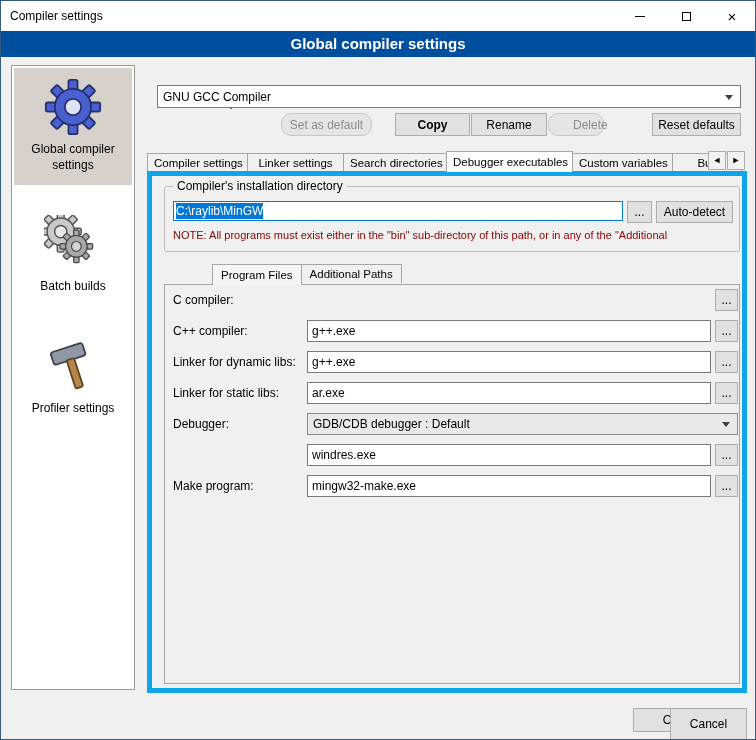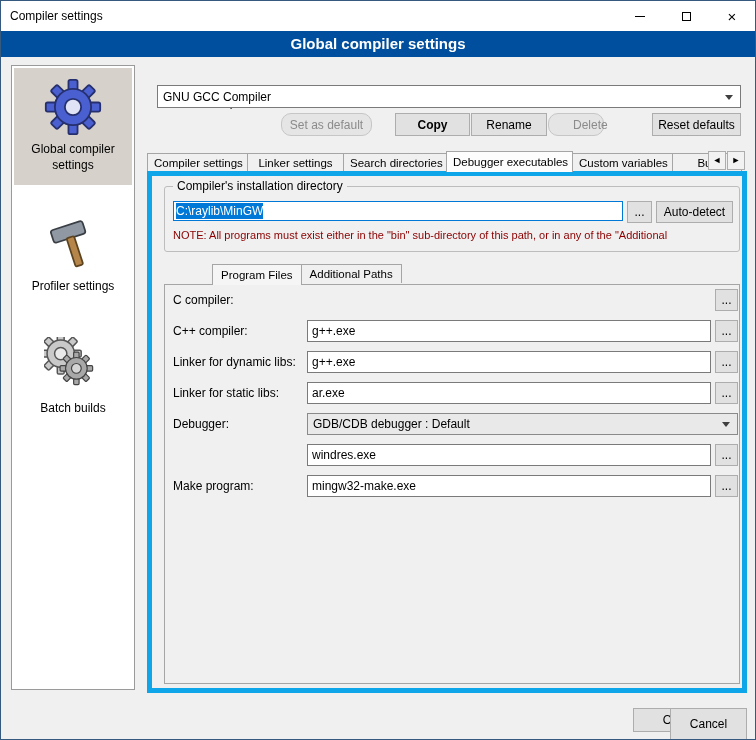--- a/index.html
+++ b/index.html
@@ -139,32 +139,20 @@
             <circle cx="32" cy="32" r="20"></circle>
             <circle cx="32" cy="32" r="9" fill="#dfe3f5"></circle>
           </g>
         </svg>
       </span>
       <span class="side-label">Global compiler settings</span>
     </div>
 
     <div class="side-item">
       <span class="icon56">
-        <svg width="56" height="58" viewBox="0 0 64 64">
-          <g transform="rotate(-18 32 32)">
-            <rect x="13" y="10" width="38" height="15" rx="3" fill="#8f98a3" stroke="#3a3f46" stroke-width="2"></rect>
-            <rect x="28" y="24" width="9" height="34" rx="2" fill="#b5854a" stroke="#5d4420" stroke-width="2"></rect>
-          </g>
-        </svg>
-      </span>
-      <span class="side-label">Profiler settings</span>
-    </div>
-
-    <div class="side-item">
-      <span class="icon56">
         <svg width="58" height="56" viewBox="0 0 64 64">
           <g transform="translate(-7,-6) scale(0.78)" stroke="#555" stroke-width="2.2" fill="#c9c9c9">
             <rect x="27" y="2" width="10" height="12" rx="2"></rect>
             <rect x="27" y="50" width="10" height="12" rx="2"></rect>
             <rect x="2" y="27" width="12" height="10" rx="2"></rect>
             <rect x="50" y="27" width="12" height="10" rx="2"></rect>
             <rect x="27" y="2" width="10" height="12" rx="2" transform="rotate(45 32 32)"></rect>
             <rect x="27" y="50" width="10" height="12" rx="2" transform="rotate(45 32 32)"></rect>
             <rect x="2" y="27" width="12" height="10" rx="2" transform="rotate(45 32 32)"></rect>
             <rect x="50" y="27" width="12" height="10" rx="2" transform="rotate(45 32 32)"></rect>
@@ -180,20 +168,32 @@
             <rect x="27" y="50" width="10" height="12" rx="2" transform="rotate(45 32 32)"></rect>
             <rect x="2" y="27" width="12" height="10" rx="2" transform="rotate(45 32 32)"></rect>
             <rect x="50" y="27" width="12" height="10" rx="2" transform="rotate(45 32 32)"></rect>
             <circle cx="32" cy="32" r="20"></circle>
             <circle cx="32" cy="32" r="9" fill="#d5d5d5"></circle>
           </g>
         </svg>
       </span>
       <span class="side-label">Batch builds</span>
     </div>
+
+    <div class="side-item">
+      <span class="icon56">
+        <svg width="56" height="58" viewBox="0 0 64 64">
+          <g transform="rotate(-18 32 32)">
+            <rect x="13" y="10" width="38" height="15" rx="3" fill="#8f98a3" stroke="#3a3f46" stroke-width="2"></rect>
+            <rect x="28" y="24" width="9" height="34" rx="2" fill="#b5854a" stroke="#5d4420" stroke-width="2"></rect>
+          </g>
+        </svg>
+      </span>
+      <span class="side-label">Profiler settings</span>
+    </div>
   </div>
 
   <div class="lbl" style="left:156px; top:66px;">Selected compiler</div>
   <div class="combo compiler-combo">
     <span>GNU GCC Compiler</span>
     <span class="caret"></span>
   </div>
 
   <div class="btn-row">
     <button class="btn w-setdef" disabled="">Set as default</button>

